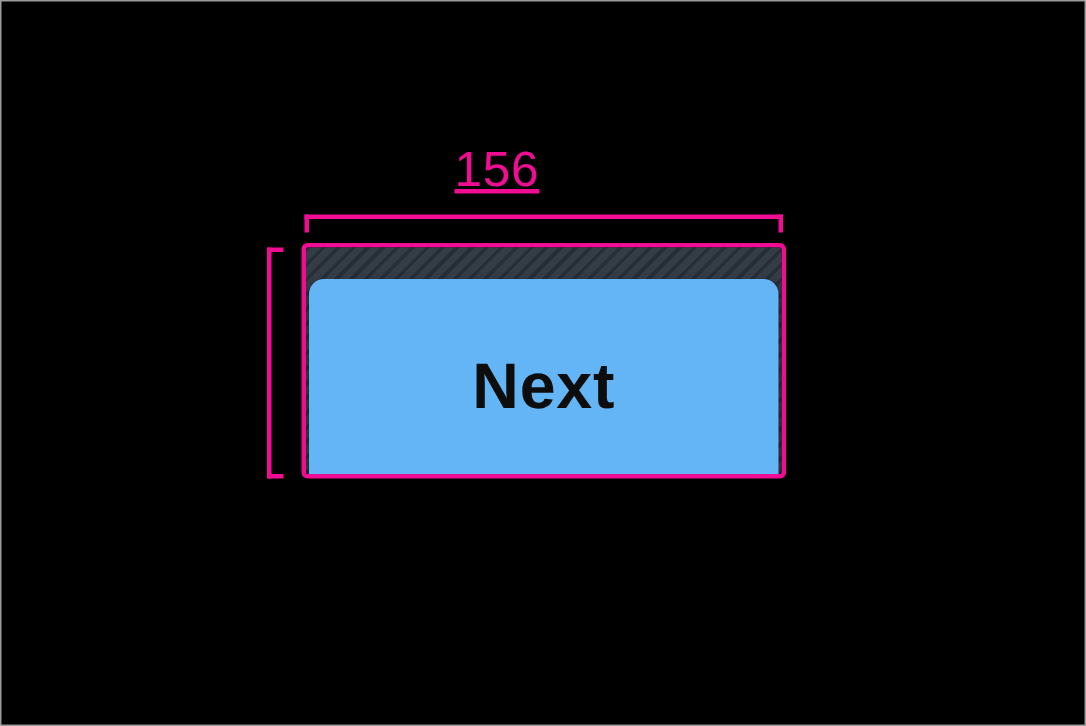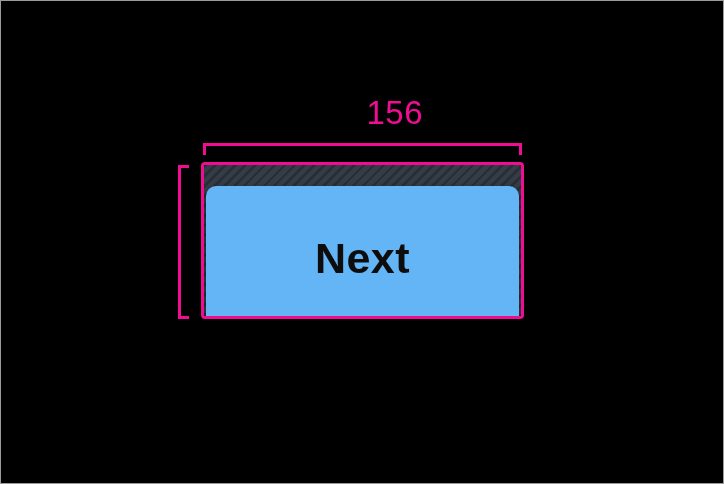--- a/index.html
+++ b/index.html
@@ -18,21 +18,22 @@
   .dim-label {
     position: absolute;
     color: var(--accent, #F00D93);
     font-size: 33px;
     line-height: 34px;
     font-weight: 400;
     letter-spacing: 0.5px;
   }
   .dim-label.width {
     left: 302px; top: 95px; width: 120px;
-    text-align: right;
+    text-align: left;
+    text-decoration: underline;
   }
   .dim-label.height {
     left: 97px; top: 222px; width: 60px;
     text-align: right;
   }
 
   
   .bracket { position: absolute; box-sizing: border-box; }
   .bracket.horizontal {
     left: 202px; top: 142px; width: 319px; height: 12px;

